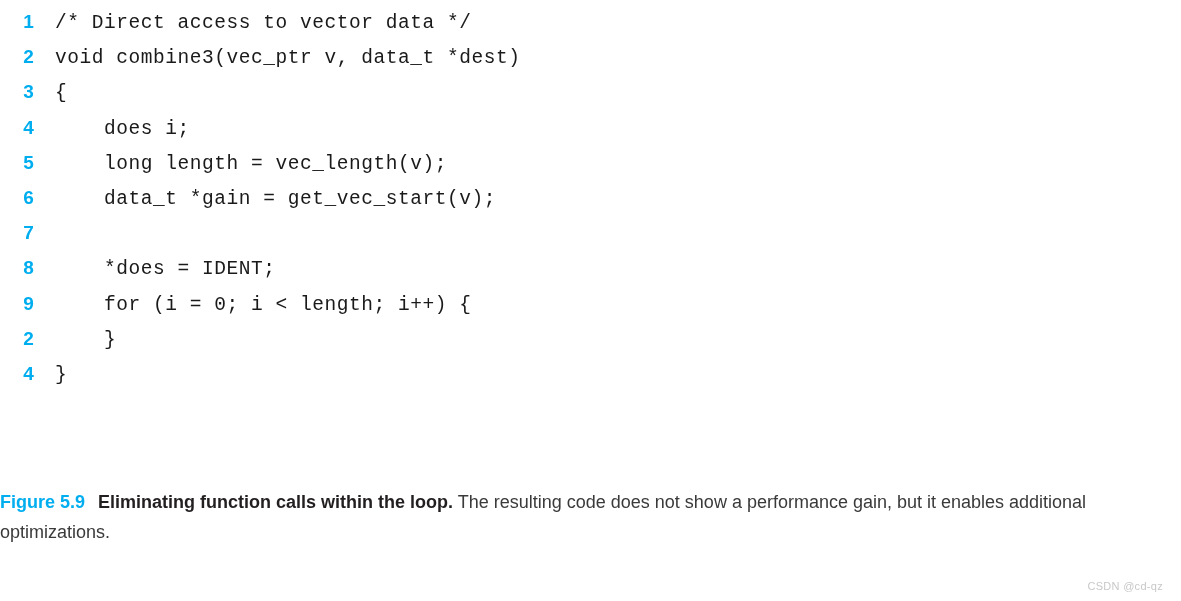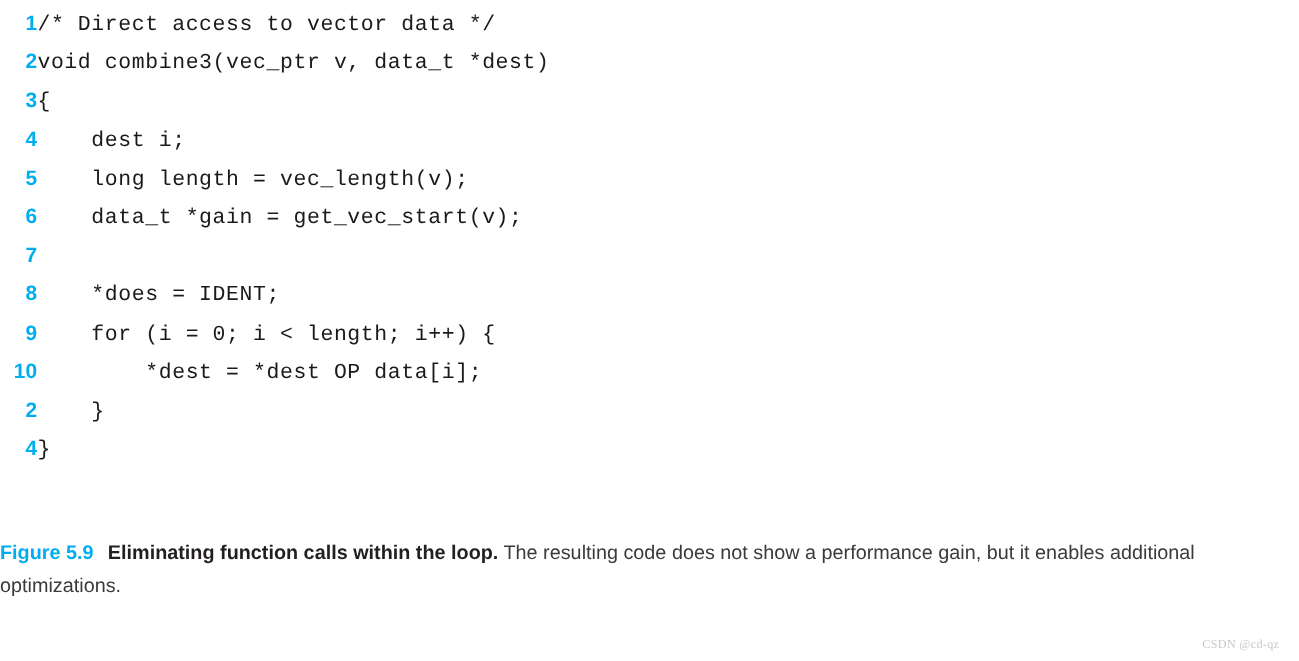--- a/index.html
+++ b/index.html
@@ -47,20 +47,21 @@
     font-size: 19px;
     font-weight: 600;
     color: #00aeef;
     letter-spacing: 0.2px;
     line-height: 35.2px;
     user-select: none;
   }
 
   .code-text {
     flex: 1 1 auto;
+    margin-left: 21px;
     font-family: "Liberation Mono", monospace;
     font-size: 19.5px;
     line-height: 35.2px;
     color: #1a1a1a;
     white-space: pre;
     letter-spacing: 0.55px;
   }
 
   
   .caption {
@@ -89,21 +90,21 @@
   .caption .fig-desc {
     font-weight: normal;
     color: #3a3a3a;
   }
 
   
   .watermark {
     position: absolute;
     right: 18px;
     bottom: 9px;
-    font-family: Liberation Serif, serif;
+    font-family: Liberation Sans, sans-serif;
     font-size: 11px;
     color: #c8c8c8;
     letter-spacing: 0.3px;
     user-select: none;
   }
 </style>
 </head>
 <body>
 
 <div class="figure">
@@ -120,21 +121,21 @@
       <span class="code-text">void combine3(vec_ptr v, data_t *dest)</span>
     </div>
 
     <div class="code-row">
       <span class="line-number">3</span>
       <span class="code-text">{</span>
     </div>
 
     <div class="code-row">
       <span class="line-number">4</span>
-      <span class="code-text">    dest i;</span>
+      <span class="code-text">    does i;</span>
     </div>
 
     <div class="code-row">
       <span class="line-number">5</span>
       <span class="code-text">    long length = vec_length(v);</span>
     </div>
 
     <div class="code-row">
       <span class="line-number">6</span>
       <span class="code-text">    data_t *gain = get_vec_start(v);</span>
@@ -148,24 +149,20 @@
     <div class="code-row">
       <span class="line-number">8</span>
       <span class="code-text">    *does = IDENT;</span>
     </div>
 
     <div class="code-row">
       <span class="line-number">9</span>
       <span class="code-text">    for (i = 0; i &lt; length; i++) {</span>
     </div>
 
-    <div class="code-row">
-      <span class="line-number">10</span>
-      <span class="code-text">        *dest = *dest OP data[i];</span>
-    </div>
 
     <div class="code-row">
       <span class="line-number">2</span>
       <span class="code-text">    }</span>
     </div>
 
     <div class="code-row">
       <span class="line-number">4</span>
       <span class="code-text">}</span>
     </div>

